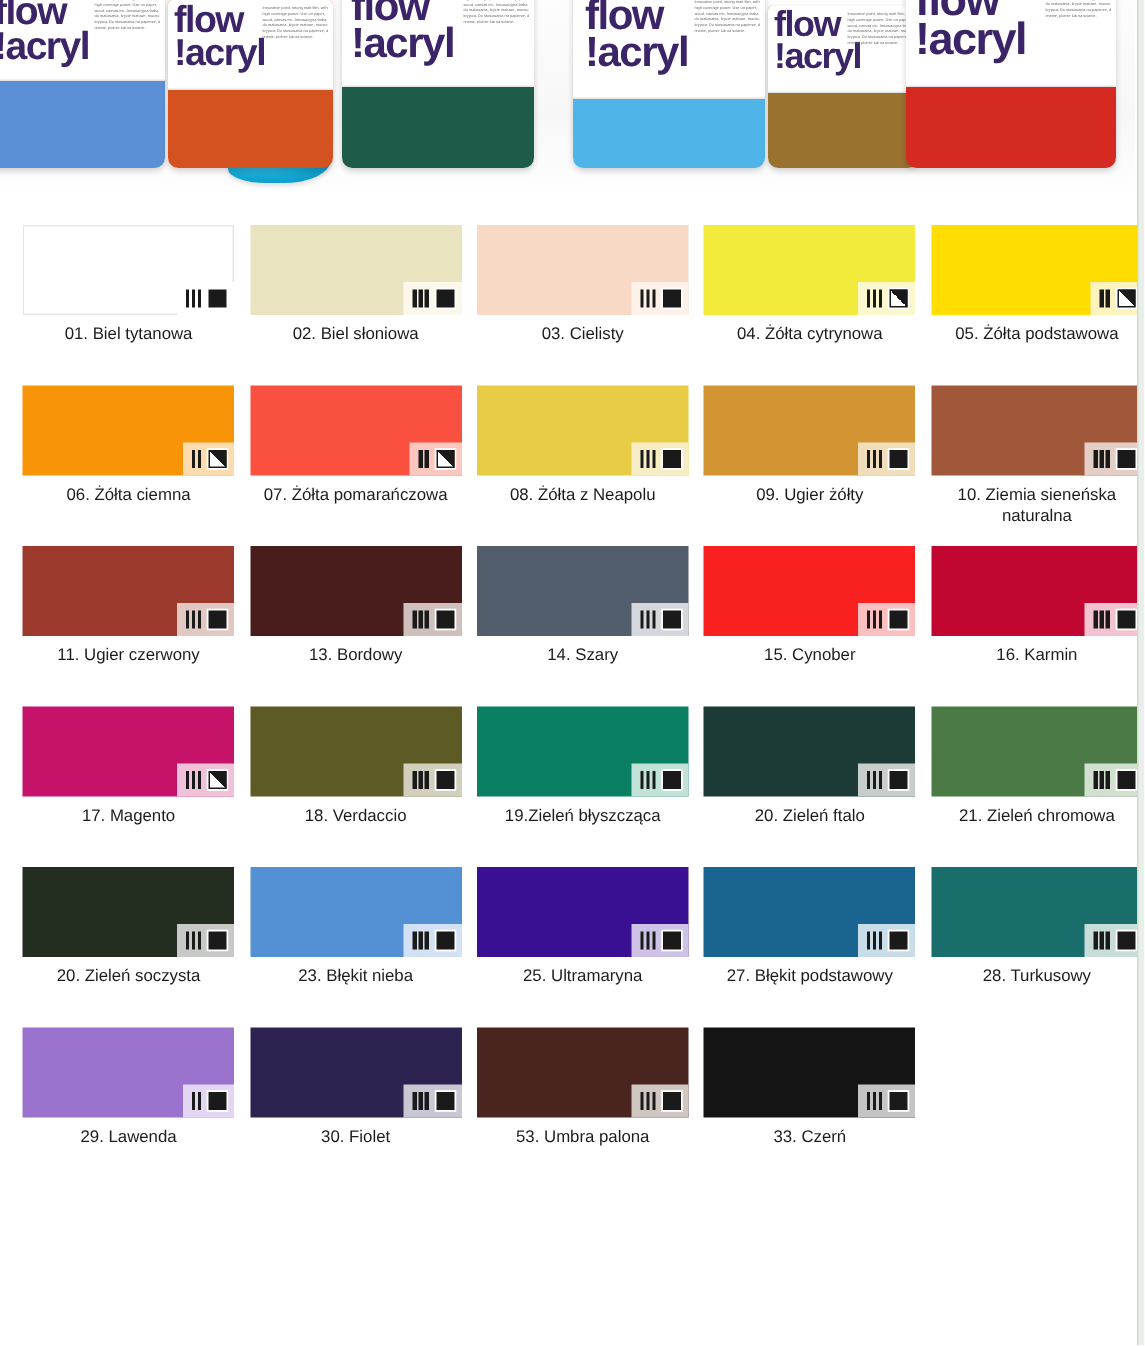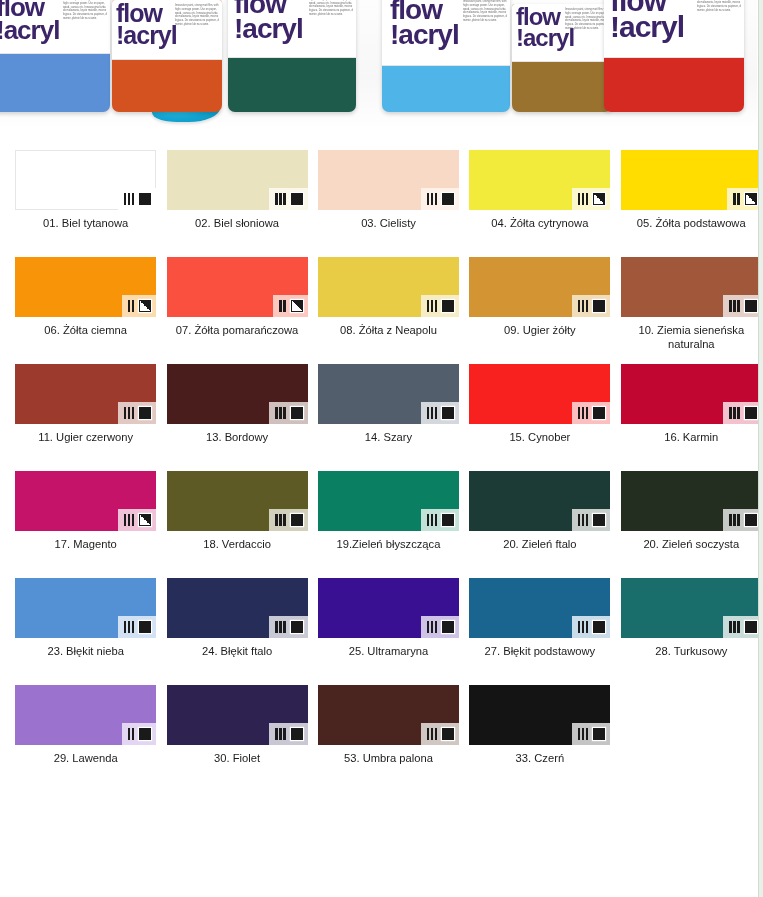--- a/index.html
+++ b/index.html
@@ -453,20 +453,34 @@
               <span class="bar"></span>
               <span class="bar"></span>
             </div>
             <span class="opq"></span>
           </div>
         </div>
         <div class="label">20. Zieleń ftalo</div>
       </div>
       <div class="cell">
         <div class="chip-wrap">
+          <div class="chip" style="background: rgb(75, 122, 70);"></div>
+          <div class="badge" style="background: rgb(210, 224, 208);">
+            <div class="bars">
+              <span class="bar"></span>
+              <span class="bar"></span>
+              <span class="bar"></span>
+            </div>
+            <span class="opq"></span>
+          </div>
+        </div>
+        <div class="label">21. Zieleń chromowa</div>
+      </div>
+      <div class="cell">
+        <div class="chip-wrap">
           <div class="chip" style="background: rgb(35, 46, 33);"></div>
           <div class="badge" style="background: rgb(198, 201, 197);">
             <div class="bars">
               <span class="bar"></span>
               <span class="bar"></span>
               <span class="bar"></span>
             </div>
             <span class="opq"></span>
           </div>
         </div>
@@ -481,34 +495,20 @@
               <span class="bar"></span>
               <span class="bar"></span>
             </div>
             <span class="opq"></span>
           </div>
         </div>
         <div class="label">23. Błękit nieba</div>
       </div>
       <div class="cell">
         <div class="chip-wrap">
-          <div class="chip" style="background: rgb(38, 45, 88);"></div>
-          <div class="badge" style="background: rgb(199, 201, 213);">
-            <div class="bars">
-              <span class="bar"></span>
-              <span class="bar"></span>
-              <span class="bar"></span>
-            </div>
-            <span class="opq"></span>
-          </div>
-        </div>
-        <div class="label">24. Błękit ftalo</div>
-      </div>
-      <div class="cell">
-        <div class="chip-wrap">
           <div class="chip" style="background: rgb(58, 16, 146);"></div>
           <div class="badge" style="background: rgb(206, 195, 230);">
             <div class="bars">
               <span class="bar"></span>
               <span class="bar"></span>
               <span class="bar"></span>
             </div>
             <span class="opq"></span>
           </div>
         </div>

